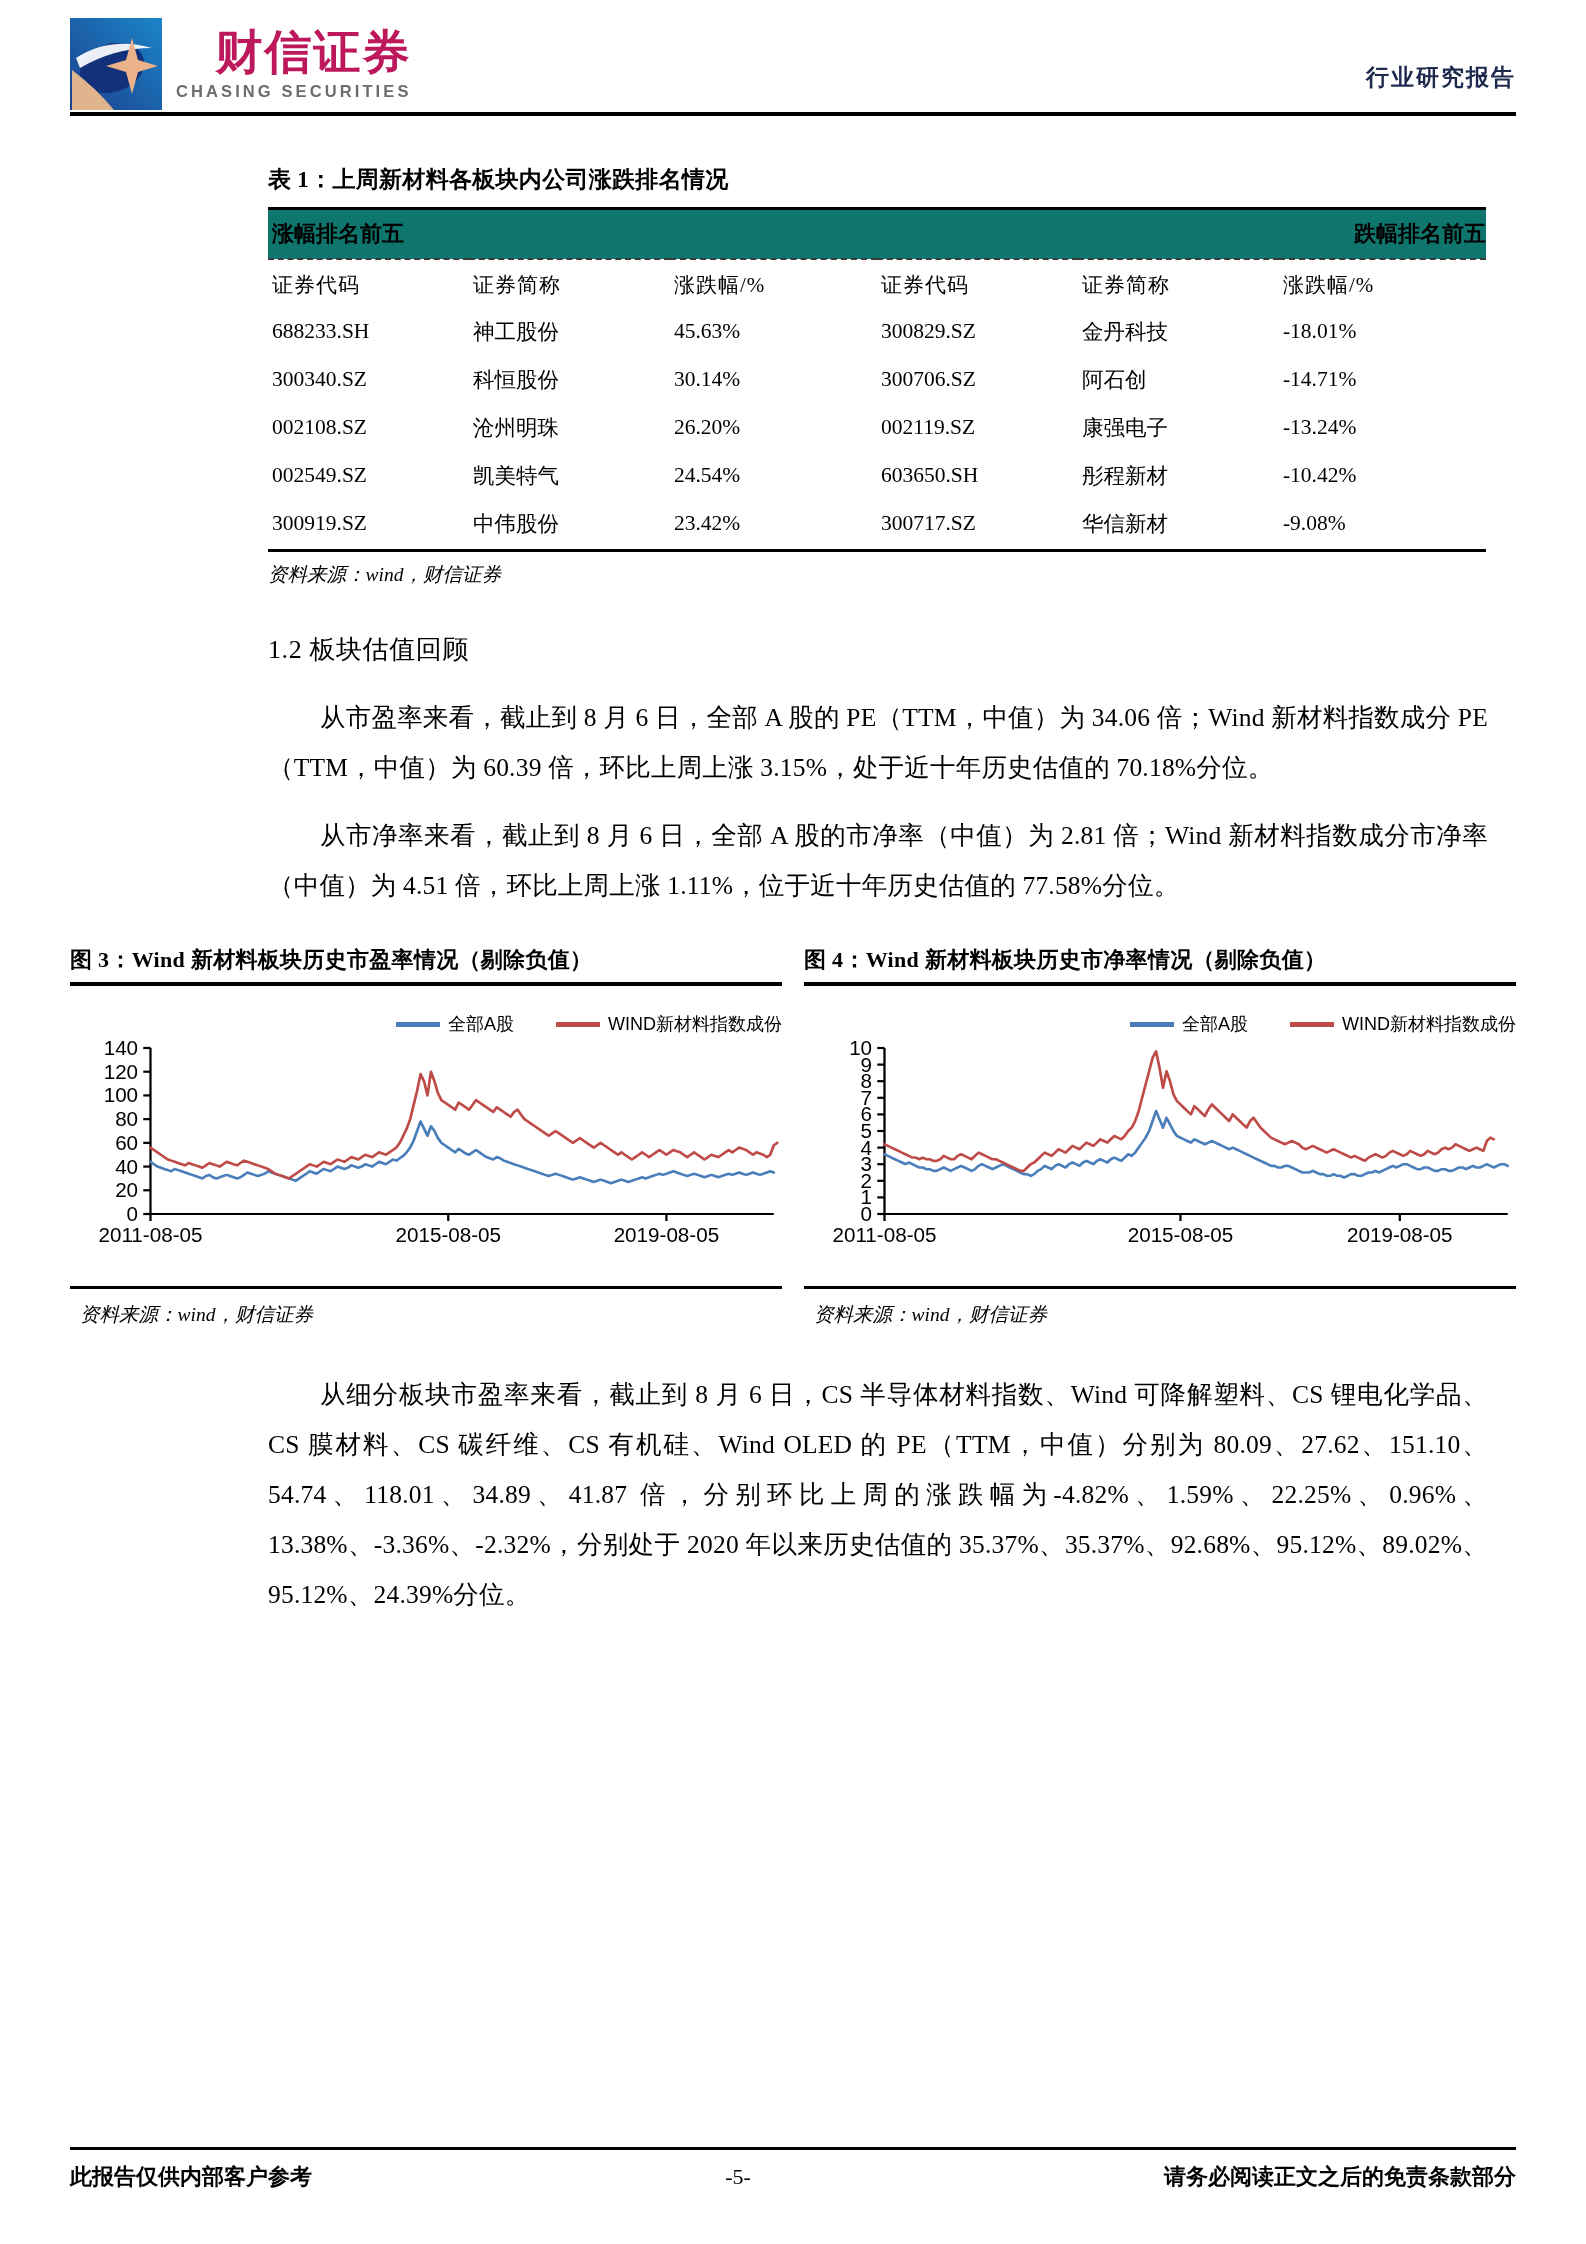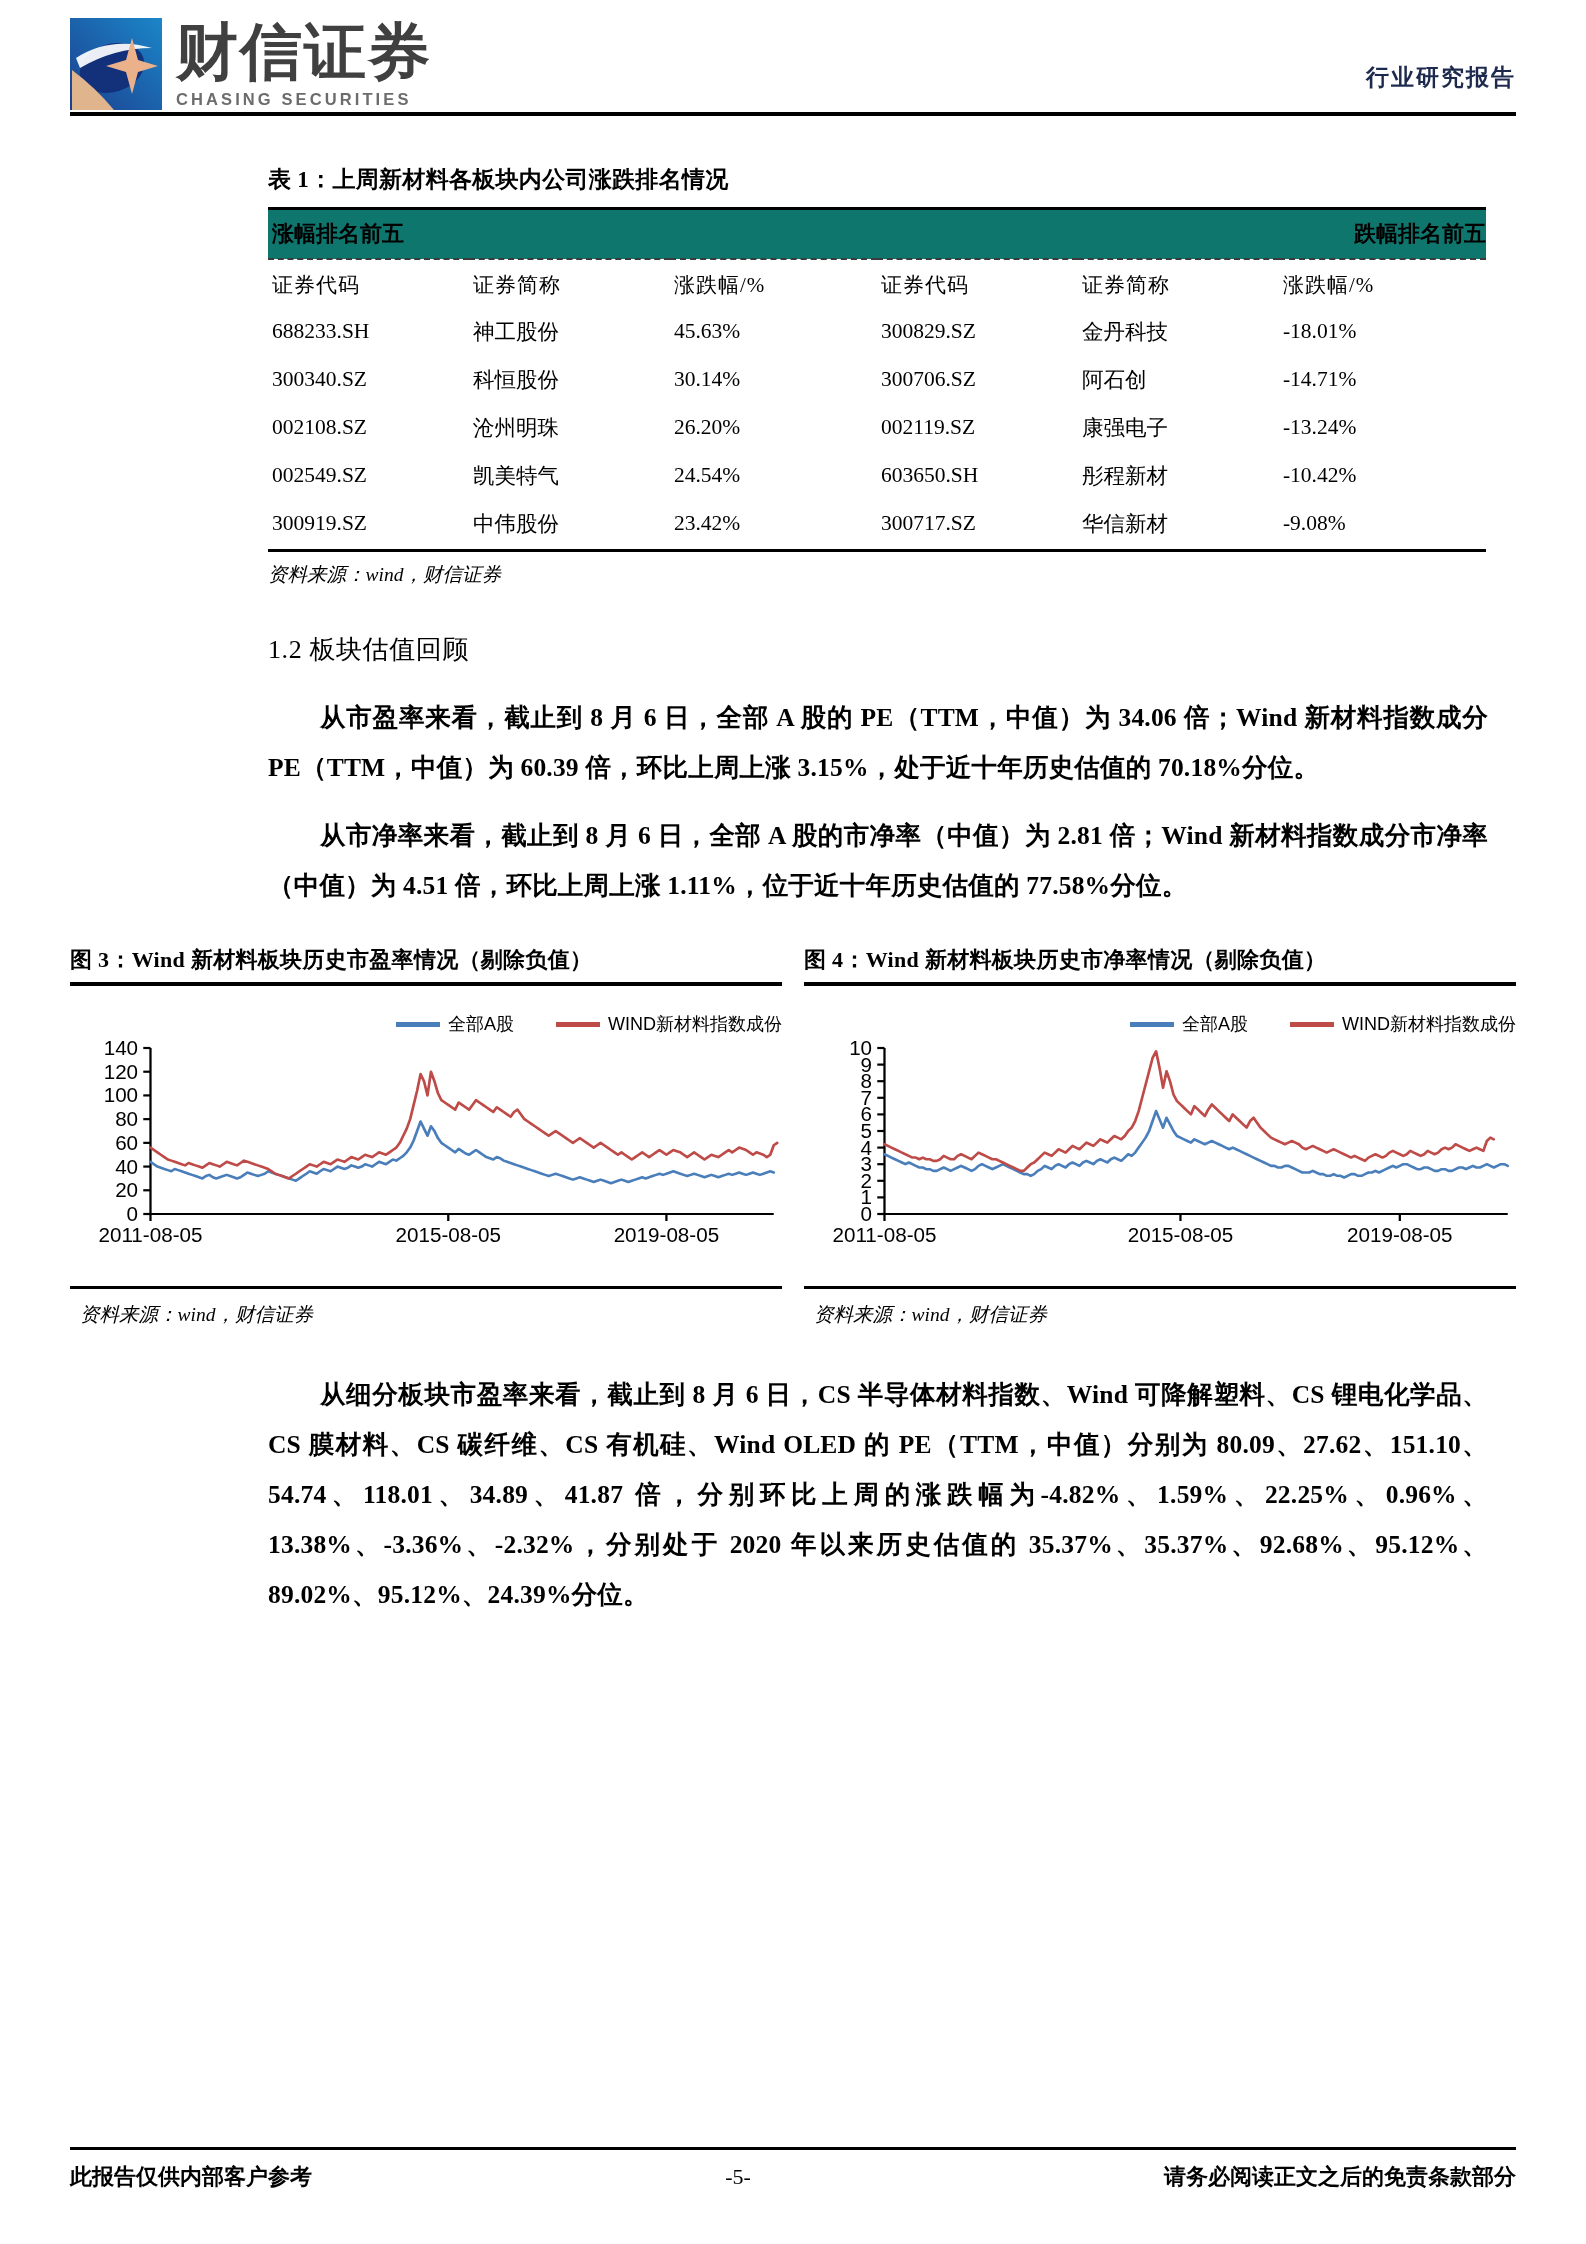--- a/index.html
+++ b/index.html
@@ -36,25 +36,26 @@
     gap: 14px;
   }
   .logo-mark {
     width: 92px;
     height: 92px;
     position: relative;
     flex: 0 0 auto;
   }
   .logo-text-cn {
     font-family: "Liberation Sans", "DejaVu Sans", sans-serif;
-    font-size: 62px;
-    font-weight: bold;
-    color: #404040;
+    font-size: 47px;
+    font-weight: bold;
+    color: #be185d;
     letter-spacing: 2px;
     line-height: 1.05;
+    text-align: right;
   }
   .logo-text-en {
     font-family: "Liberation Sans", "DejaVu Sans", sans-serif;
     font-size: 16.5px;
     font-weight: bold;
     color: #6c6c6c;
     letter-spacing: 3.1px;
     margin-top: 5px;
   }
   .header-right {
@@ -85,21 +86,21 @@
     font-size: 25.5px;
     line-height: 50px;
     margin: 0 0 0 0;
     text-align: justify;
     text-justify: inter-ideograph;
     letter-spacing: 0.2px;
   }
   .para-indent { text-indent: 52px; }
 
   .block-top { margin-top: 24px; padding-left: 198px; padding-right: 28px; }
-  .para-box { padding-left: 198px; padding-right: 28px; font-weight: bold; }
+  .para-box { padding-left: 198px; padding-right: 28px; }
 
   
   .table-caption {
     font-size: 23px;
     font-weight: bold;
     margin: 34px 0 12px 198px;
     letter-spacing: 0.3px;
   }
 
   

